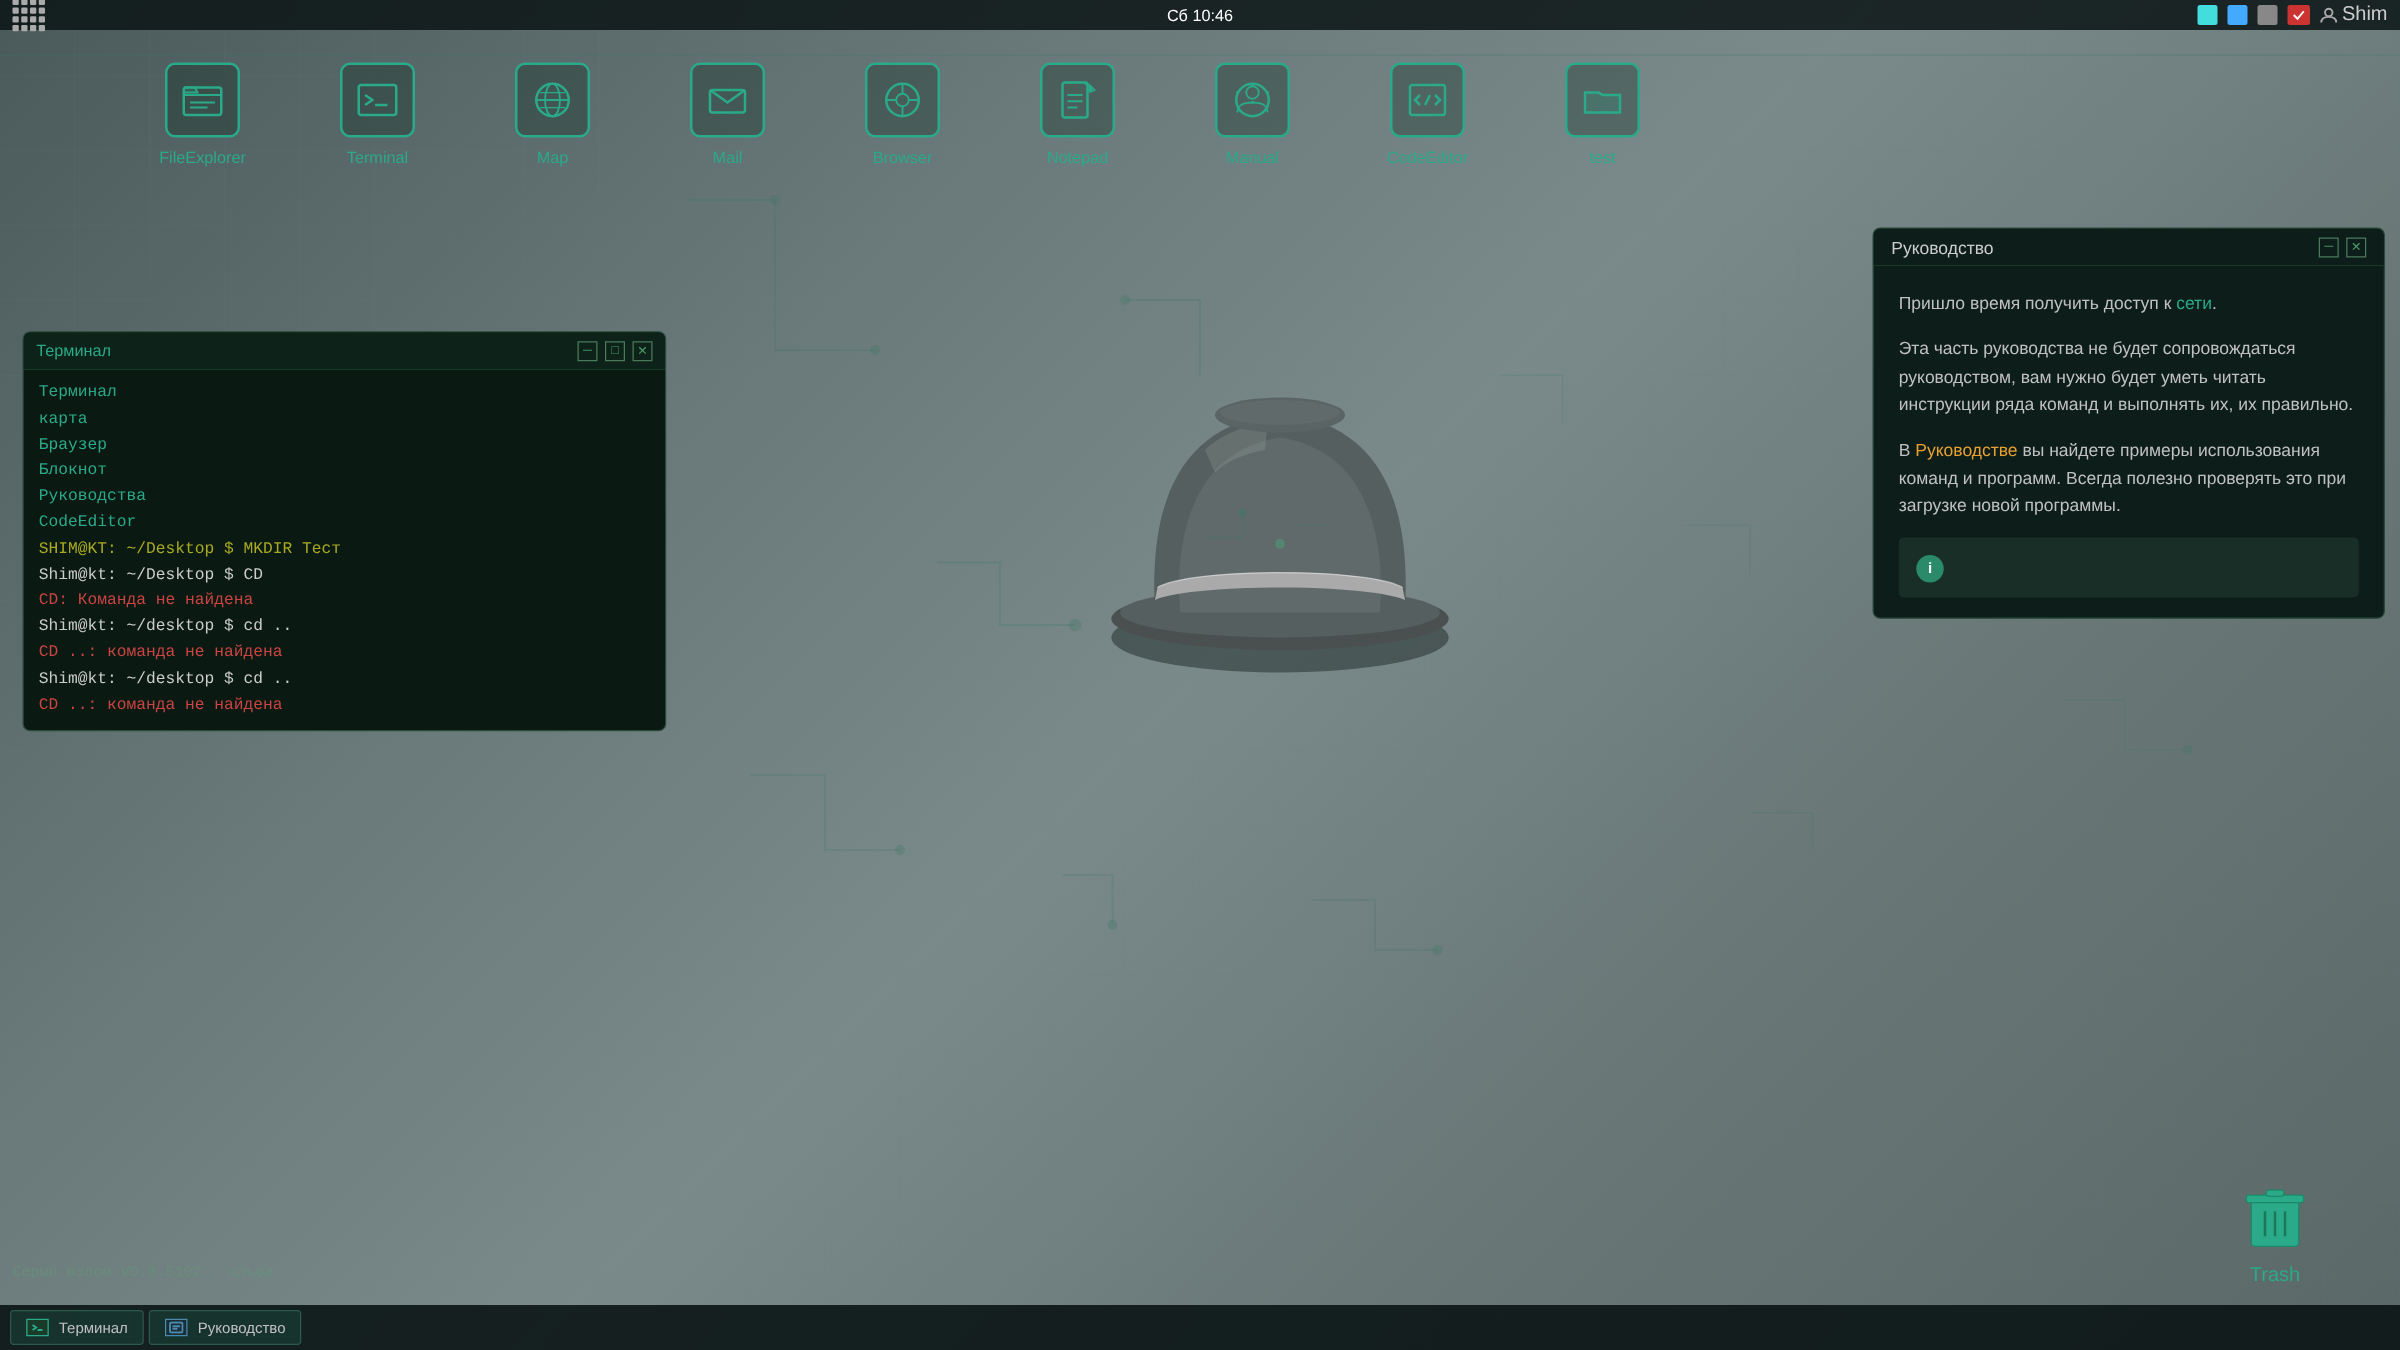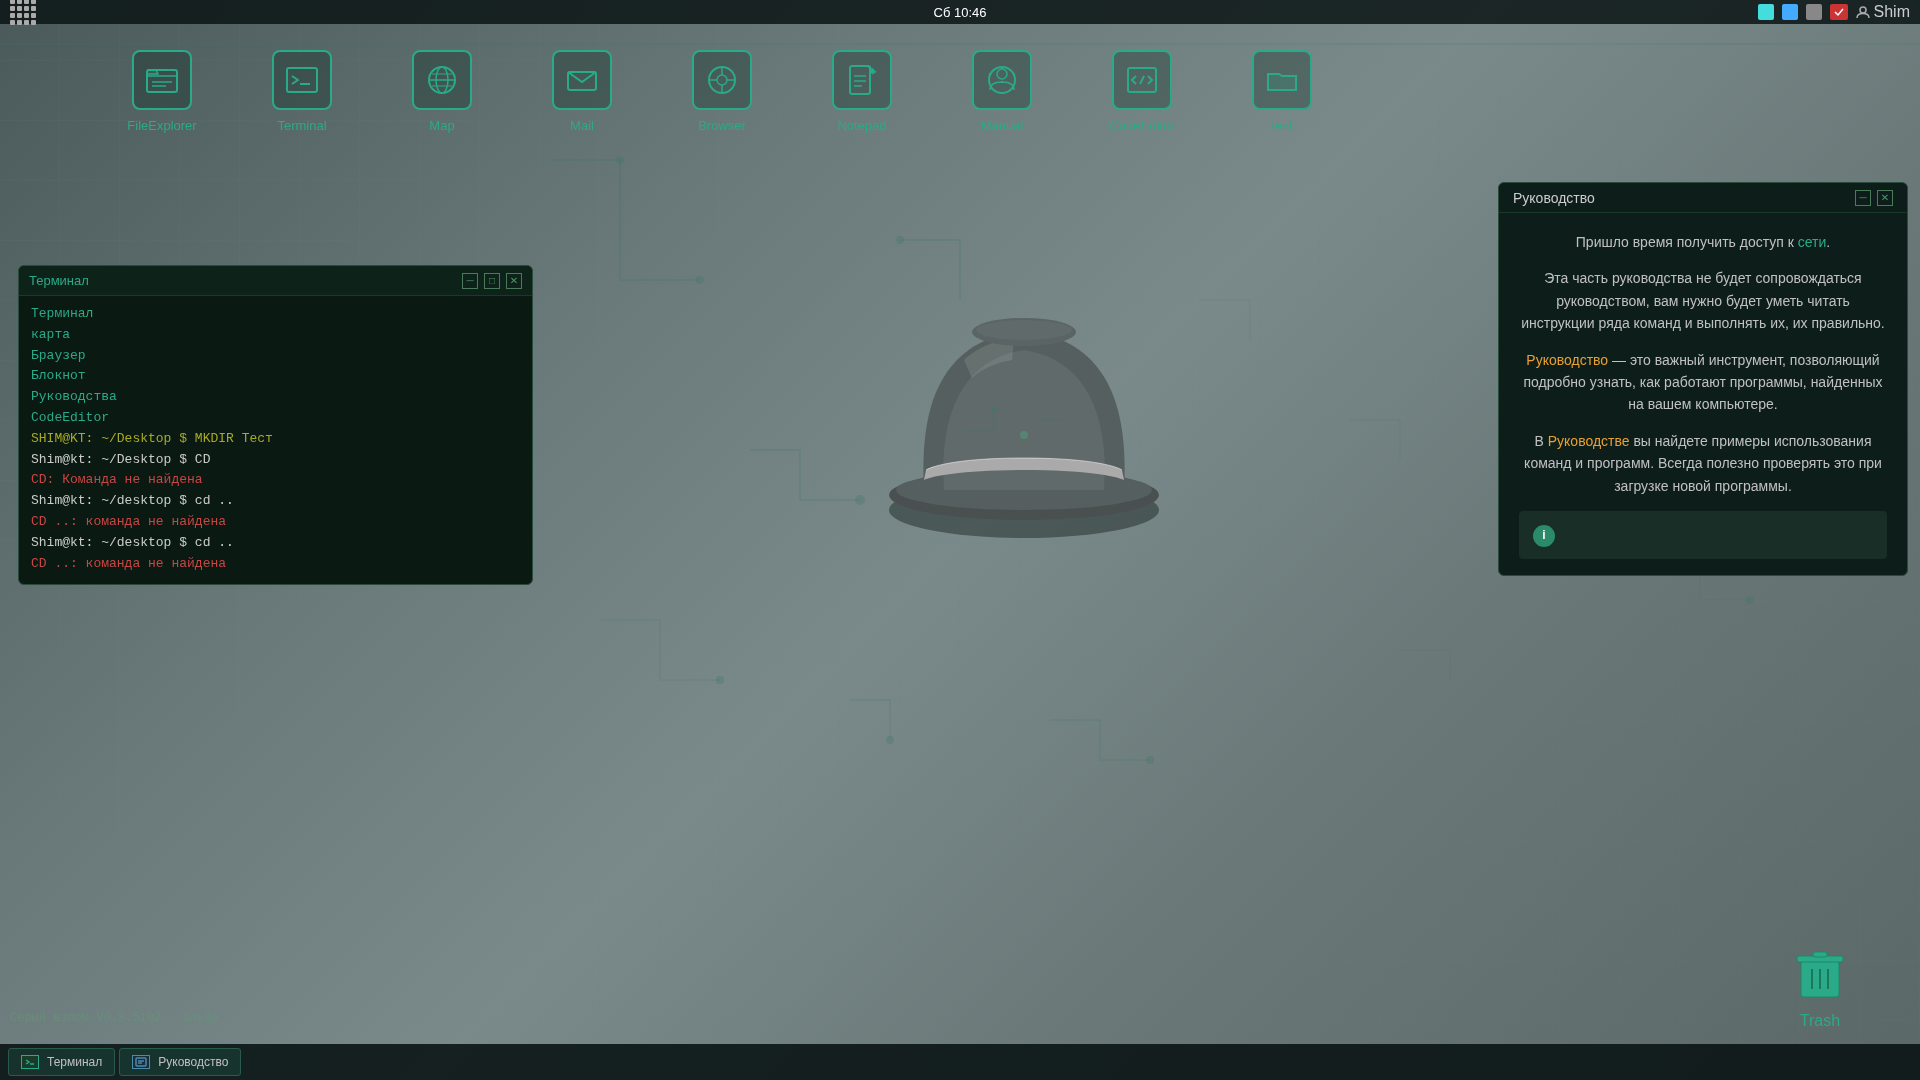--- a/index.html
+++ b/index.html
@@ -271,21 +271,20 @@
       padding: 18px 20px 16px;
       color: #c0c0c0;
       font-size: 14px;
       line-height: 1.6;
       max-height: 460px;
       overflow-y: auto;
     }
 
     .guide-content p {
       margin-bottom: 14px;
-      text-align: center;
     }
 
     .text-orange { color: #e8a030; }
     .text-green-link { color: #2aaa88; }
     .text-bold-green { color: #2aaa88; font-weight: bold; }
 
     
     .guide-info-box {
       background: #1a2e28;
       border-radius: 4px;
@@ -678,23 +677,20 @@
     </div>
   </div>
   <div class="guide-content">
     <p>
       Пришло время получить доступ к <span class="text-green-link">сети</span>.
     </p>
     <p>
       Эта часть руководства не будет сопровождаться руководством, вам нужно будет уметь читать инструкции ряда команд и выполнять их, их правильно.
     </p>
     <p>
-      <span class="text-orange">Руководство</span> — это важный инструмент, позволяющий подробно узнать, как работают программы, найденных на вашем компьютере.
-    </p>
-    <p>
       В <span class="text-orange">Руководстве</span> вы найдете примеры использования команд и программ. Всегда полезно проверять это при загрузке новой программы.
     </p>
     <div class="guide-info-box">
       <div class="info-icon">i</div>
     </div>
   </div>
 </div>
 
 <div class="trash-container">
   <div class="trash-icon-box">

